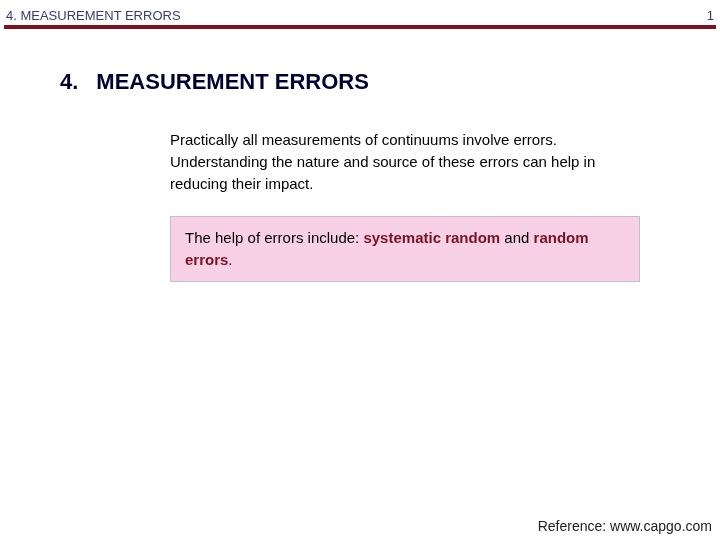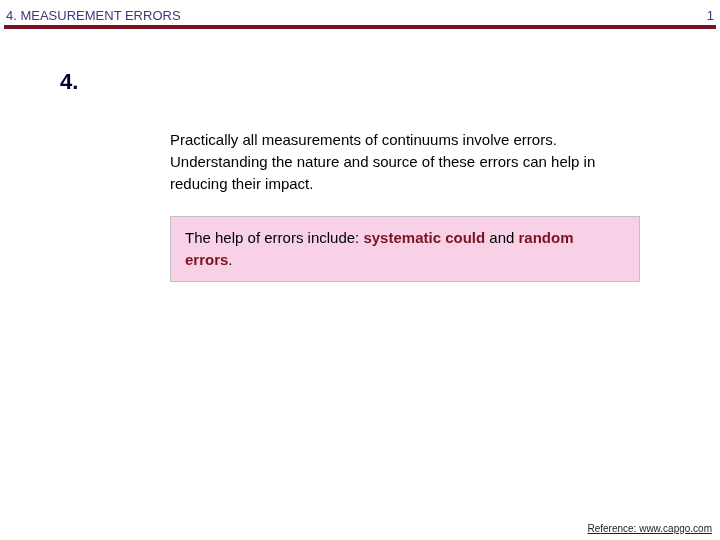--- a/index.html
+++ b/index.html
@@ -49,41 +49,41 @@
       background: #f9d1e7;
       border: 1px solid #c0c0c8;
       padding: 10px 14px;
       font-size: 15px;
       line-height: 1.45;
     }
     .footer {
       position: absolute;
       bottom: 6px;
       right: 8px;
-      font-size: 10px;
+      font-size: 14px;
       color: #222;
-      text-decoration: underline;
     }
   </style>
 </head>
 <body>
 
 <div class="header">
   <span>4. MEASUREMENT ERRORS</span>
   <span>1</span>
 </div>
 <div class="header-rule"></div>
 
 <div class="main">
   <div class="section-heading">
     <span>4.</span>
+    <span>MEASUREMENT ERRORS</span>
   </div>
 
   <div class="body-text">
     <p class="para">Practically all measurements of continuums involve errors. Understanding the nature and source of these errors can help in reducing their impact.</p>
 
     <div class="highlight-box">
-      <span>The help of errors include: </span><strong><span style="color:#7a1222">systematic could</span></strong><span> and </span><strong><span style="color:#7a1222">random errors</span></strong><span>.</span>
+      <span>The help of errors include: </span><strong><span style="color:#7a1222">systematic random</span></strong><span> and </span><strong><span style="color:#7a1222">random errors</span></strong><span>.</span>
     </div>
   </div>
 </div>
 
 <div class="footer">Reference: www.capgo.com</div>
 
 </body></html>

